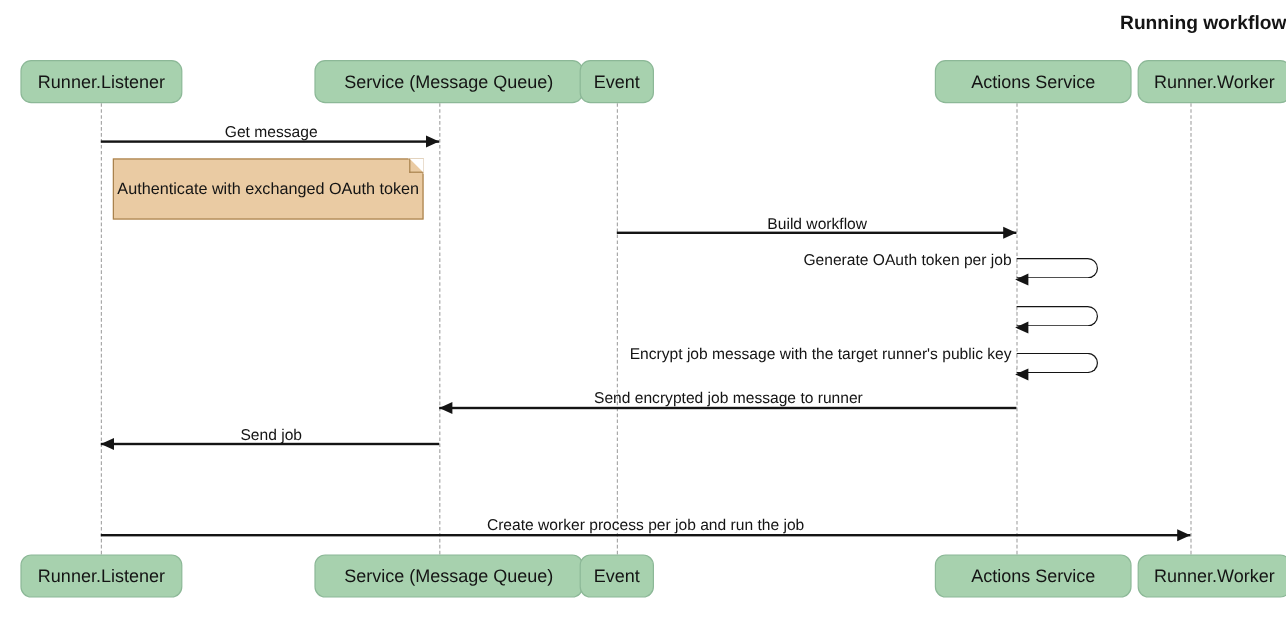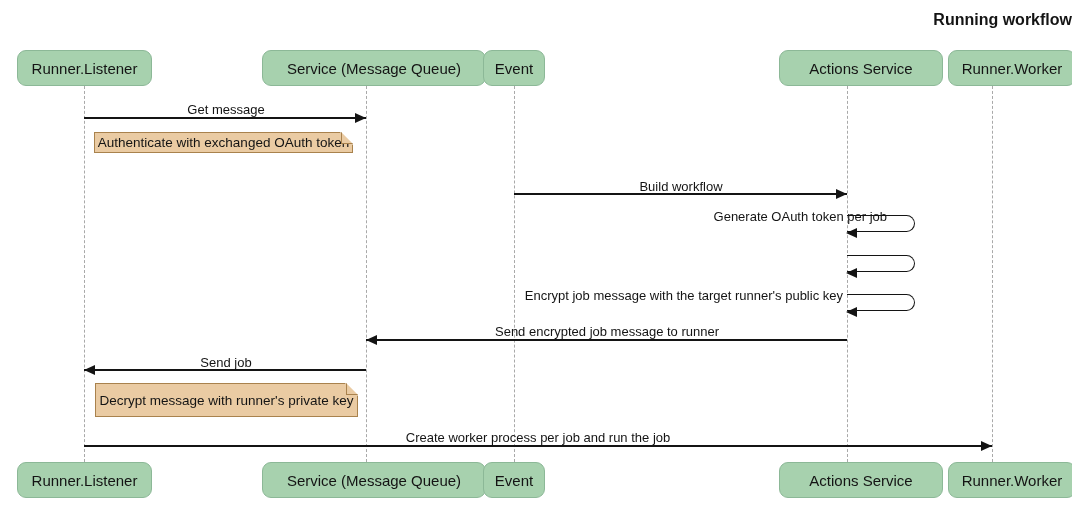--- a/index.html
+++ b/index.html
@@ -131,21 +131,21 @@
     border-top: 5px solid transparent;
     border-bottom: 5px solid transparent;
     border-right: 11px solid var(--line);
   }
 
   #m1-line { left: 84px;  top: 117px; width: 282px; }
   #m1-label { left: 226px; top: 102px; }
   #m2-line { left: 514px; top: 193px; width: 333px; }
   #m2-label { left: 681px; top: 179px; }
   #loop1 { top: 215px; }
-  #loop1-label { left: 887px; top: 216px; }
+  #loop1-label { left: 843px; top: 216px; }
   #loop2 { top: 255px; }
   #loop2-label { left: 843px; top: 256px; }
   #loop3 { top: 294px; }
   #loop3-label { left: 843px; top: 295px; padding-left: 12px; }
   #m6-line { left: 366px; top: 339px; width: 481px; }
   #m6-label { left: 607px; top: 324px; }
   #m7-line { left: 84px;  top: 369px; width: 282px; }
   #m7-label { left: 226px; top: 355px; }
   #m8-line { left: 84px;  top: 445px; width: 908px; }
   #m8-label { left: 538px; top: 430px; }
@@ -175,21 +175,21 @@
     position: absolute;
     top: -1.3px;
     right: -1.3px;
     width: 11.5px;
     height: 11.5px;
     background: var(--note-fill);
     border-left: 1.3px solid var(--note-border);
     border-bottom: 1.3px solid var(--note-border);
     clip-path: polygon(0 0, 0 100%, 100% 100%);
   }
-  #note1 { left: 94px; top: 132px; width: 259px; height: 21px; }
+  #note1 { left: 94px; top: 132px; width: 259px; height: 51px; }
   #note2 { left: 95px; top: 383px; width: 263px; height: 34px; }
 </style>
 </head>
 <body>
 
 <div class="diagram">
 
   <div class="title">Running workflow</div>
 
   <div class="lifeline" id="life-0"></div>
@@ -219,21 +219,20 @@
 
   <div class="self-label" id="loop3-label">Encrypt job message with the target runner's public key</div>
   <div class="self-loop" id="loop3"></div>
 
   <div class="msg-label" id="m6-label">Send encrypted job message to runner</div>
   <div class="arrow-line head-l" id="m6-line"></div>
 
   <div class="msg-label" id="m7-label">Send job</div>
   <div class="arrow-line head-l" id="m7-line"></div>
 
-  <div class="note" id="note2">Decrypt message with runner's private key</div>
 
   <div class="msg-label" id="m8-label">Create worker process per job and run the job</div>
   <div class="arrow-line head-r" id="m8-line"></div>
 
   <div class="actor bottom a0">Runner.Listener</div>
   <div class="actor bottom a1">Service (Message Queue)</div>
   <div class="actor bottom a2">Event</div>
   <div class="actor bottom a3">Actions Service</div>
   <div class="actor bottom a4">Runner.Worker</div>
 

